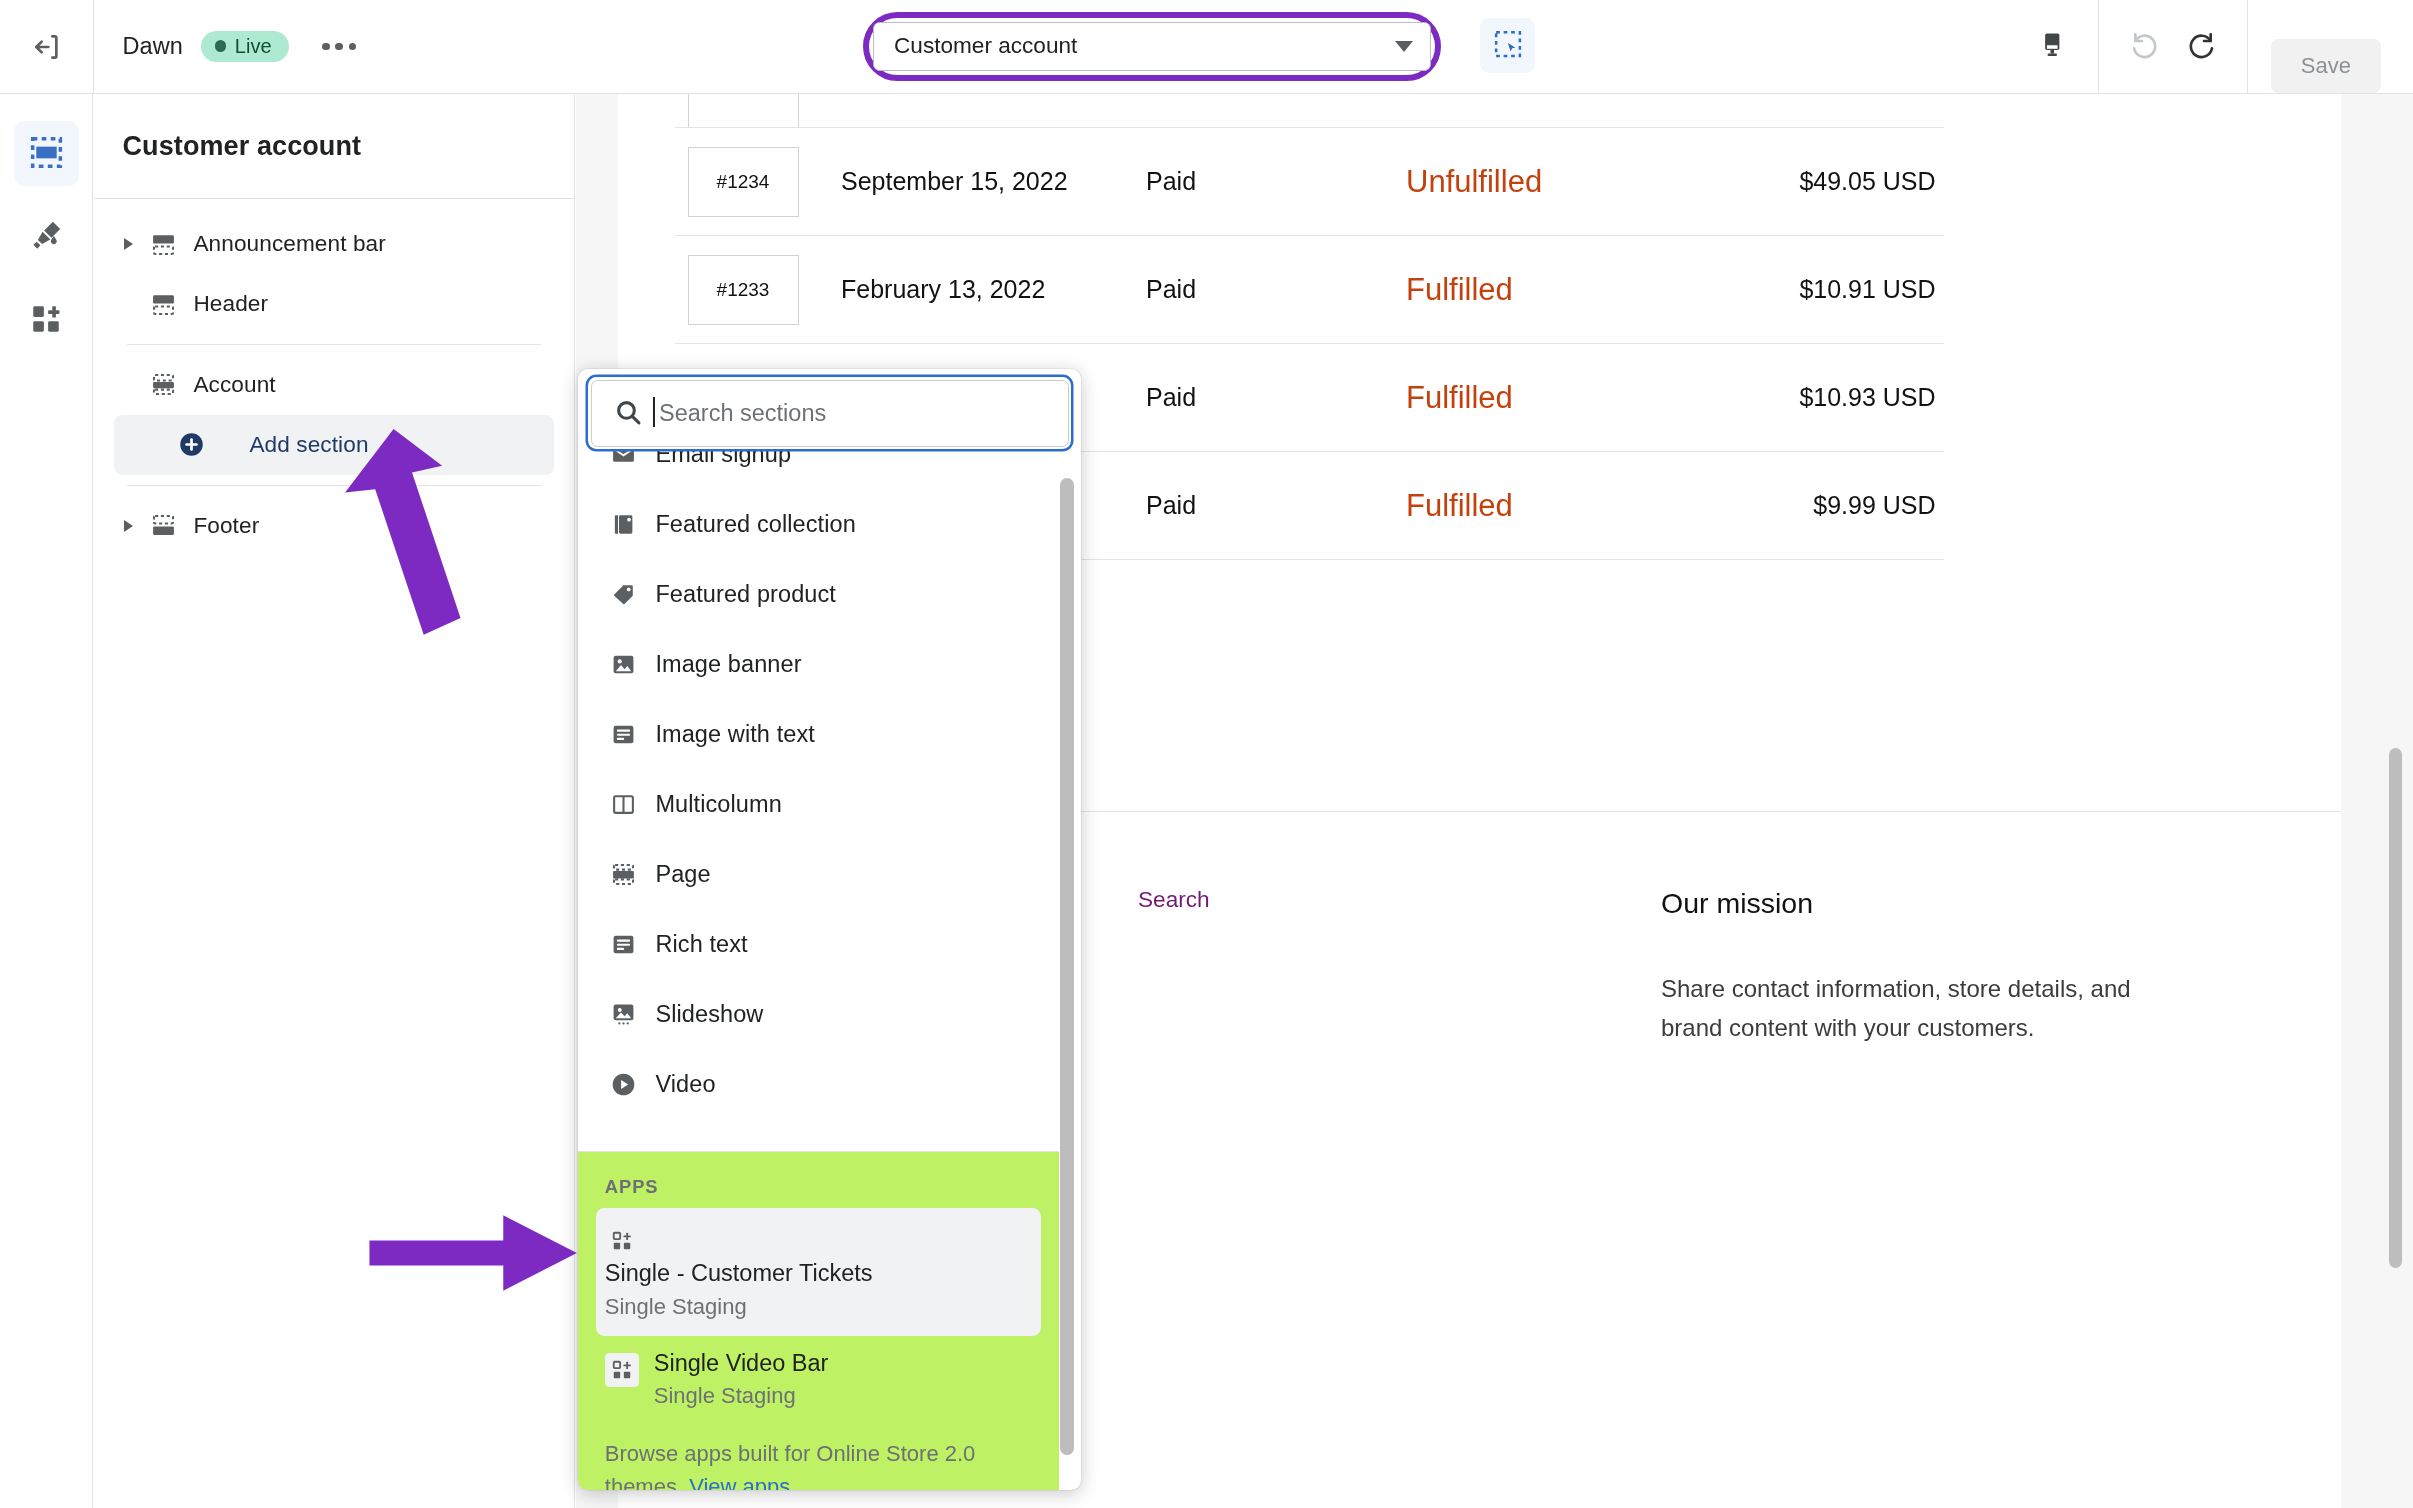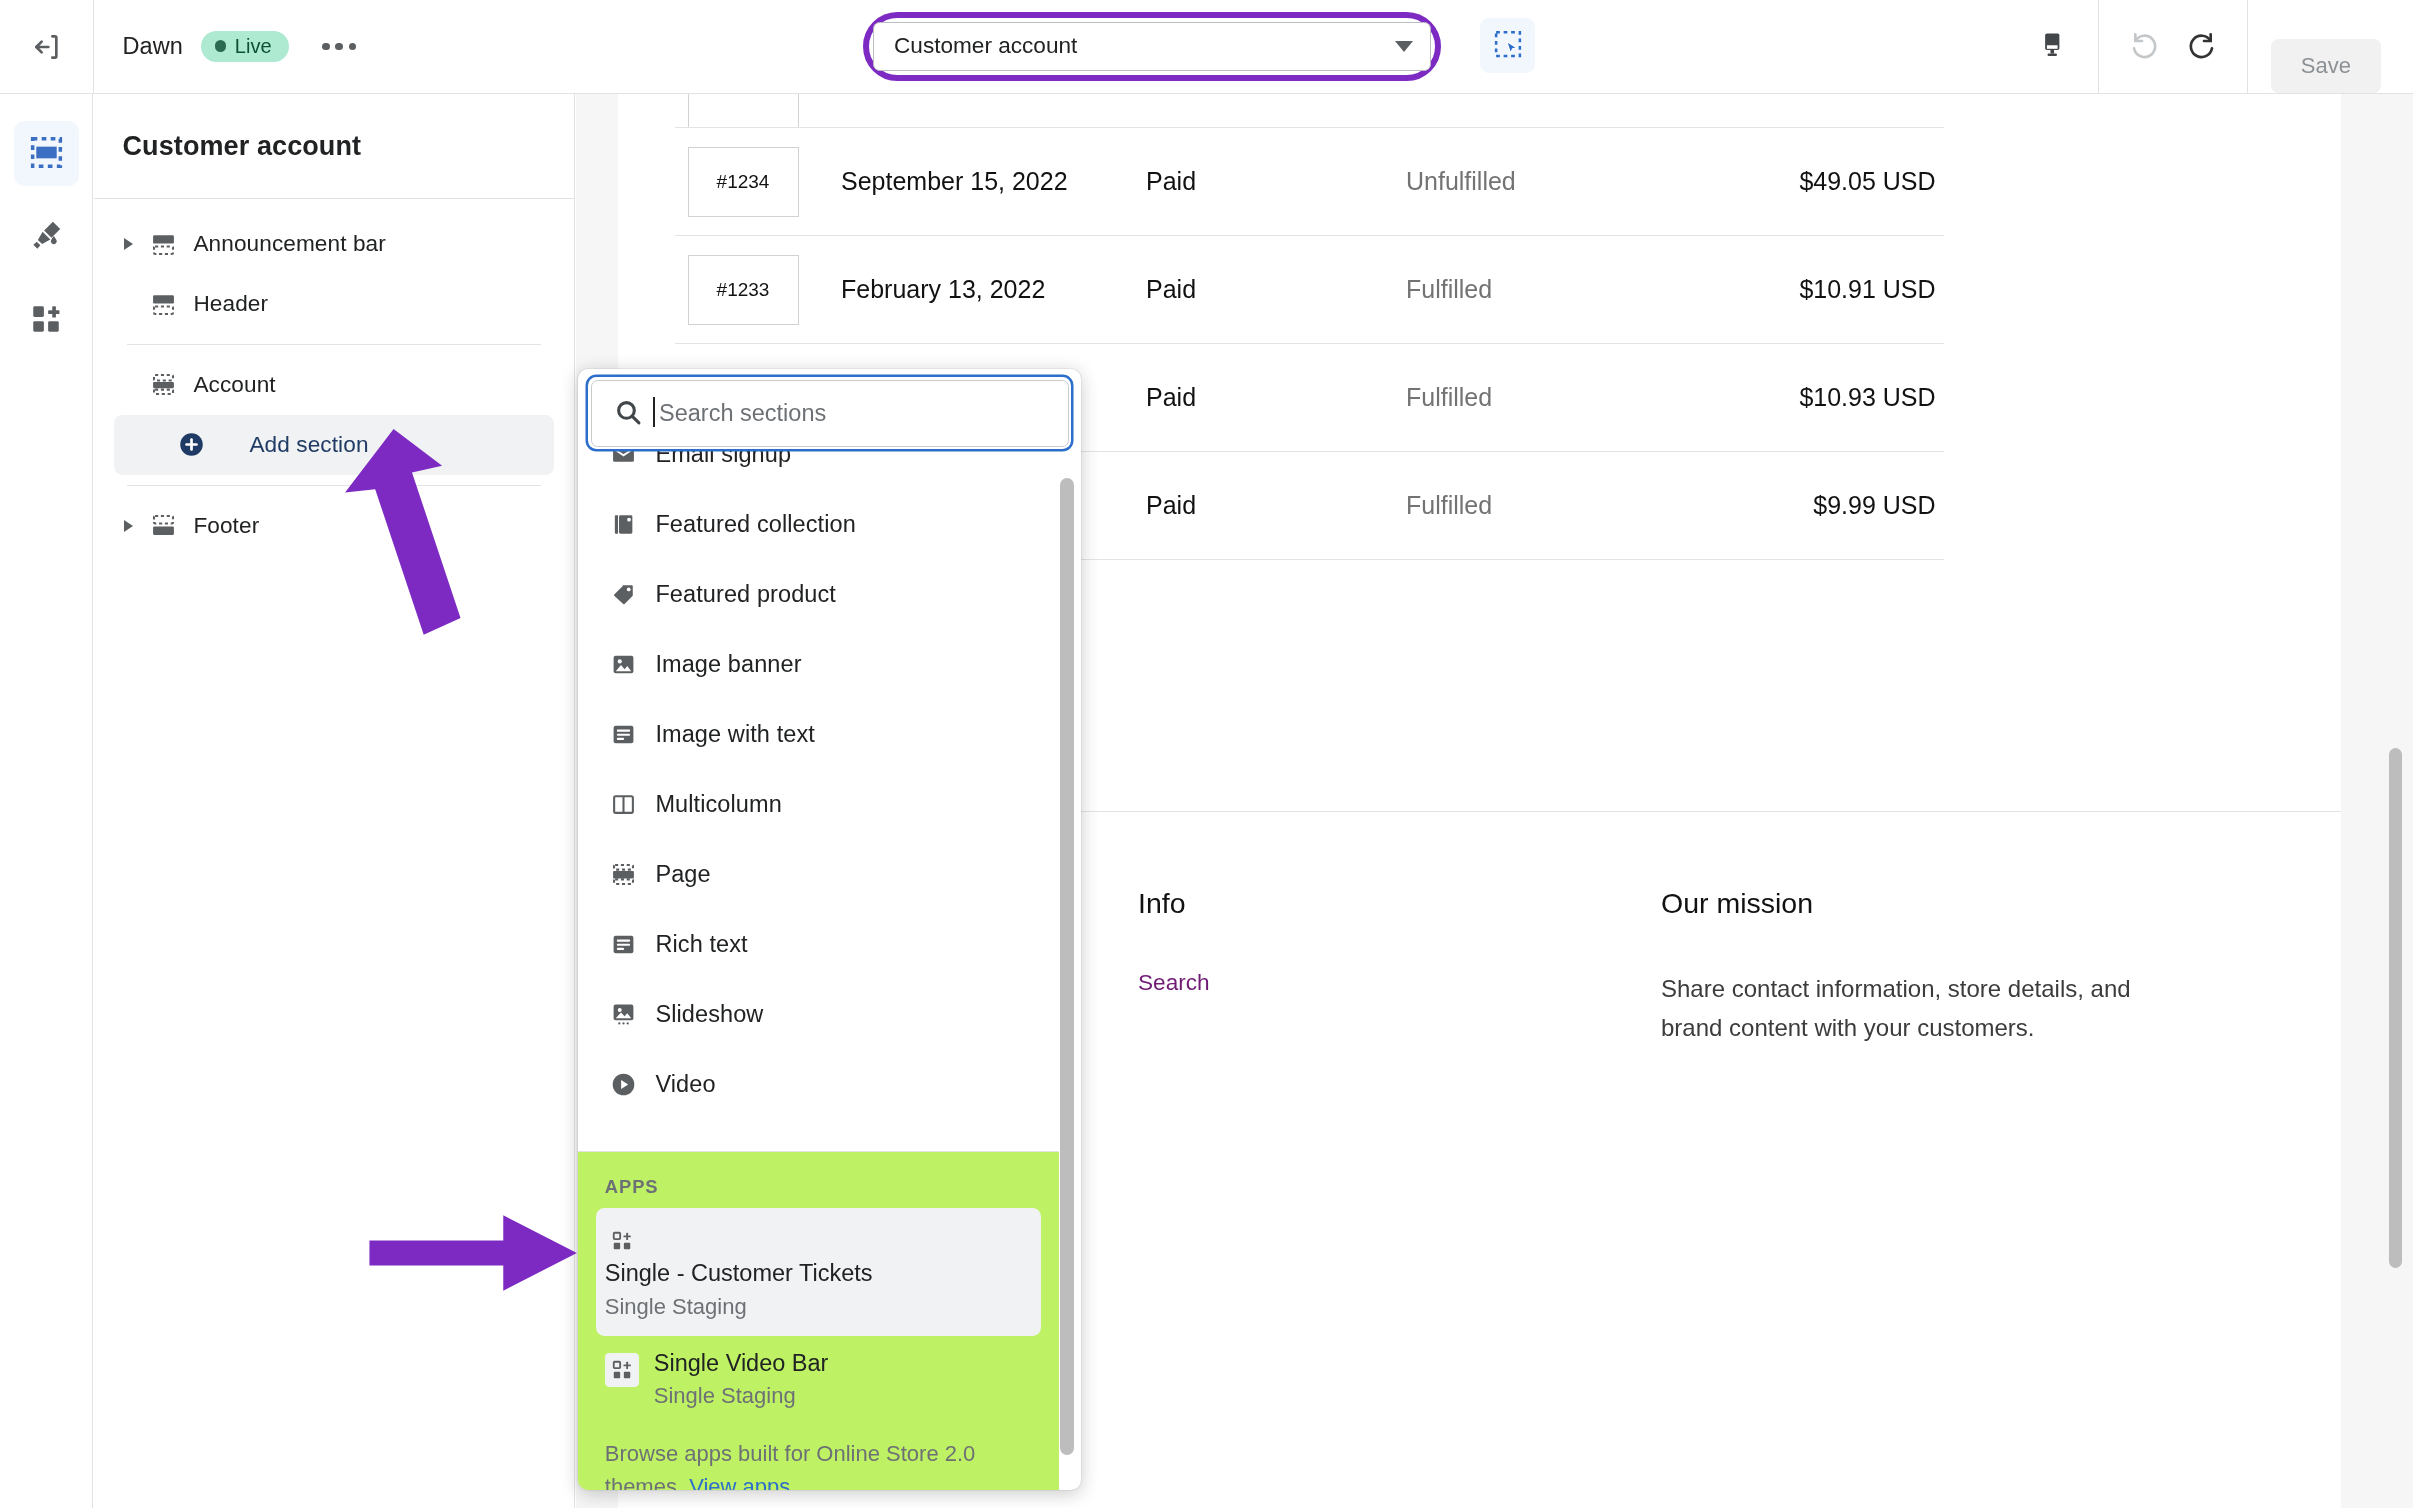--- a/index.html
+++ b/index.html
@@ -190,21 +190,21 @@
   }
   .ord-num-box {
     border: 0.8px solid #d2d2d2;
     width: 111px; height: 70px;
     display: flex; align-items: center; justify-content: center;
     font-size: 19px; color: #121212;
     font-family: "Liberation Sans", sans-serif;
   }
   .ord-date { width: 335px; flex: 0 0 335px; font-size: 25px; color: #121212; padding-left: 30px;}
   .ord-pay  { width: 260px; flex: 0 0 260px; font-size: 25px; color: #121212;}
-  .ord-ful  { width: 285px; flex: 0 0 285px; font-size: 25px; color: #737373;}
+  .ord-ful  { width: 285px; flex: 0 0 285px; font-size: 31px; color: #c2410c;}
   .ord-tot  { flex: 1; font-size: 25px; color: #121212; text-align: right; padding-right: 8.4px;}
 
   .footer-sep { position:absolute; left: 0; top: 717px; width: 1723px; height: 0.8px; background: #e3e3e3;}
   .footer-block { position: absolute; left: 0; top: 718px; width: 1723px; }
   .foot-cols { display: flex; padding: 75px 0 0 0; }
   .foot-col-1 { width: 520px; flex: 0 0 520px; }
   .foot-col-2 { width: 523px; flex: 0 0 523px; }
   .foot-col-3 { flex: 1; }
   .foot-h { font-size: 28.5px; color: #121212; margin-bottom: 50px; }
   .foot-link { font-size: 22.6px; color: #701a75; }
@@ -547,21 +547,20 @@
           <div class="news-input">
             <span>
               <svg width="39" height="25" viewBox="0 0 46 30" fill="none" stroke="#3c3c3c" stroke-width="2.2" stroke-linecap="round" stroke-linejoin="round">
                 <path d="M4 15h36"></path>
                   <path d="M31 6.5 40.5 15 31 23.5"></path>
               </svg>
             </span>
           </div>
         </div>
         <div class="foot-col-2">
-          <div class="foot-h">Info</div>
           <a class="foot-link">Search</a>
         </div>
         <div class="foot-col-3">
           <div class="foot-h">Our mission</div>
           <div class="foot-text">Share contact information, store details, and brand content with your customers.</div>
         </div>
       </div>
 
     </div>
 

